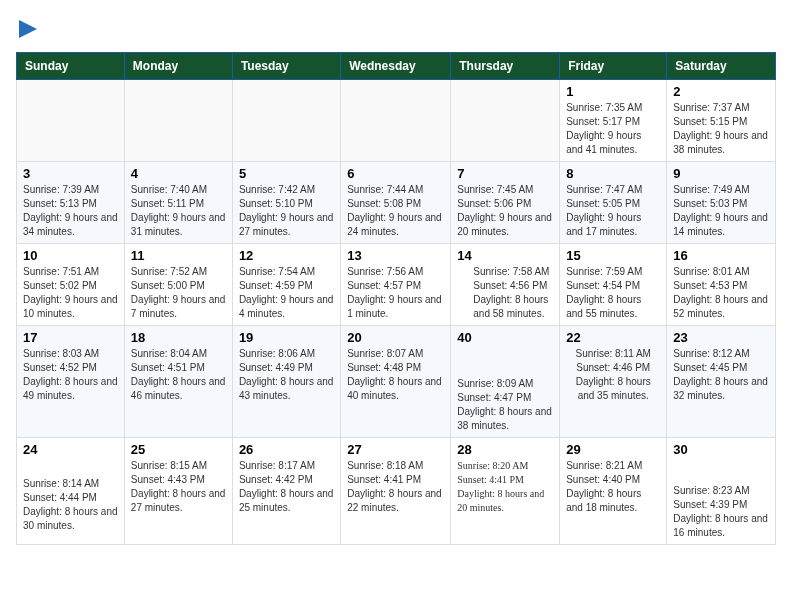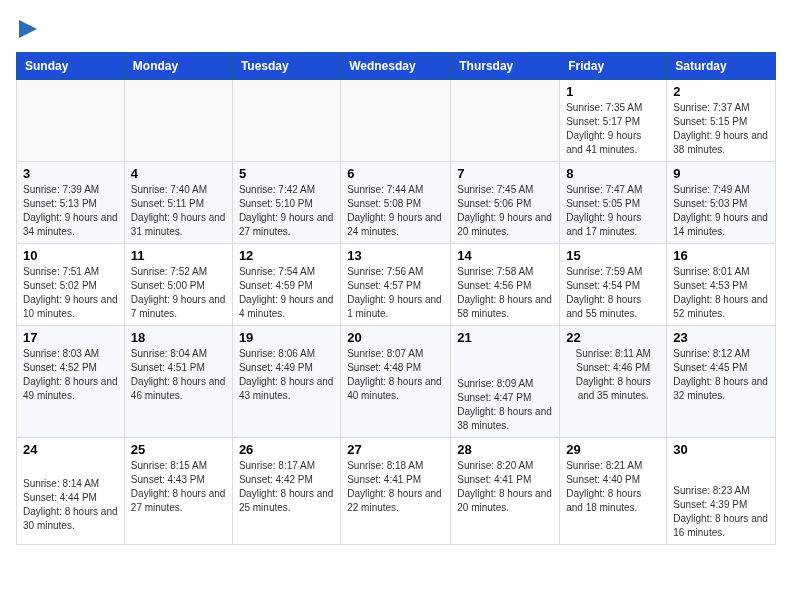--- a/index.html
+++ b/index.html
@@ -39,21 +39,21 @@
     .location {
       font-size: 14px;
       color: #555;
     }
     .calendar {
       width: 100%;
       border-collapse: collapse;
       font-size: 11px;
     }
     .calendar thead th {
-      background-color: #1d4ed8;
+      background-color: #14532d;
       color: #fff;
       font-weight: bold;
       text-align: left;
       padding: 6px 8px;
       font-size: 12px;
       border: 1px solid #1a5aa0;
     }
     .calendar tbody td {
       vertical-align: top;
       padding: 4px 6px;
@@ -199,21 +199,21 @@
 Daylight: 9 hours and 4 minutes.</div>
         </td>
         <td>
           <span class="day-number">13</span>
           <div class="day-info" style="white-space: pre-line;">Sunrise: 7:56 AM
 Sunset: 4:57 PM
 Daylight: 9 hours and 1 minute.</div>
         </td>
         <td>
           <span class="day-number">14</span>
-          <div class="day-info" style="white-space: pre-line;">Sunrise: 7:58 AM
+          <div class="day-info" style="white-space: pre-line; margin-left: 16px;">Sunrise: 7:58 AM
 Sunset: 4:56 PM
 Daylight: 8 hours and 58 minutes.</div>
         </td>
         <td>
           <span class="day-number">15</span>
           <div class="day-info" style="white-space: pre-line;">Sunrise: 7:59 AM
 Sunset: 4:54 PM
 Daylight: 8 hours and 55 minutes.</div>
         </td>
         <td>
@@ -242,21 +242,21 @@
 Sunset: 4:49 PM
 Daylight: 8 hours and 43 minutes.</div>
         </td>
         <td>
           <span class="day-number">20</span>
           <div class="day-info" style="white-space: pre-line;">Sunrise: 8:07 AM
 Sunset: 4:48 PM
 Daylight: 8 hours and 40 minutes.</div>
         </td>
         <td>
-          <span class="day-number">21</span>
+          <span class="day-number">40</span>
           <div class="day-info" style="white-space: pre-line; margin-top: 32px;">Sunrise: 8:09 AM
 Sunset: 4:47 PM
 Daylight: 8 hours and 38 minutes.</div>
         </td>
         <td>
           <span class="day-number">22</span>
           <div class="day-info" style="white-space: pre-line; text-align: center;">Sunrise: 8:11 AM
 Sunset: 4:46 PM
 Daylight: 8 hours and 35 minutes.</div>
         </td>
@@ -287,21 +287,21 @@
 Daylight: 8 hours and 25 minutes.</div>
         </td>
         <td>
           <span class="day-number">27</span>
           <div class="day-info" style="white-space: pre-line;">Sunrise: 8:18 AM
 Sunset: 4:41 PM
 Daylight: 8 hours and 22 minutes.</div>
         </td>
         <td>
           <span class="day-number">28</span>
-          <div class="day-info" style="white-space: pre-line;">Sunrise: 8:20 AM
+          <div class="day-info" style="white-space: pre-line; font-family: Liberation Serif, serif;">Sunrise: 8:20 AM
 Sunset: 4:41 PM
 Daylight: 8 hours and 20 minutes.</div>
         </td>
         <td>
           <span class="day-number">29</span>
           <div class="day-info" style="white-space: pre-line;">Sunrise: 8:21 AM
 Sunset: 4:40 PM
 Daylight: 8 hours and 18 minutes.</div>
         </td>
         <td>

